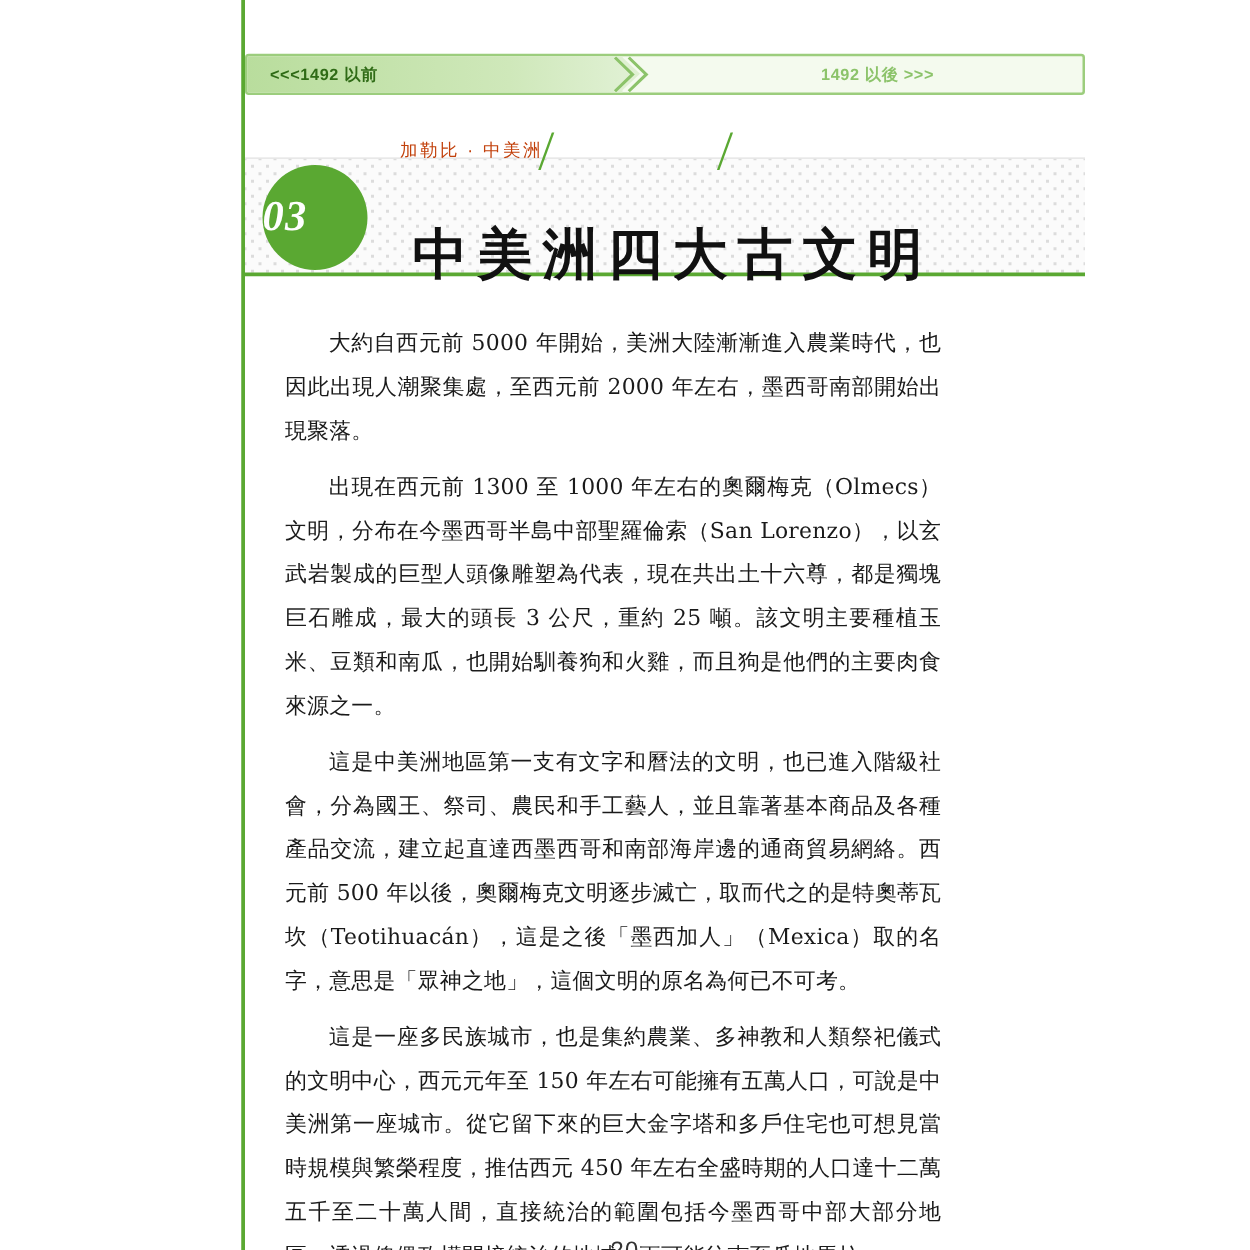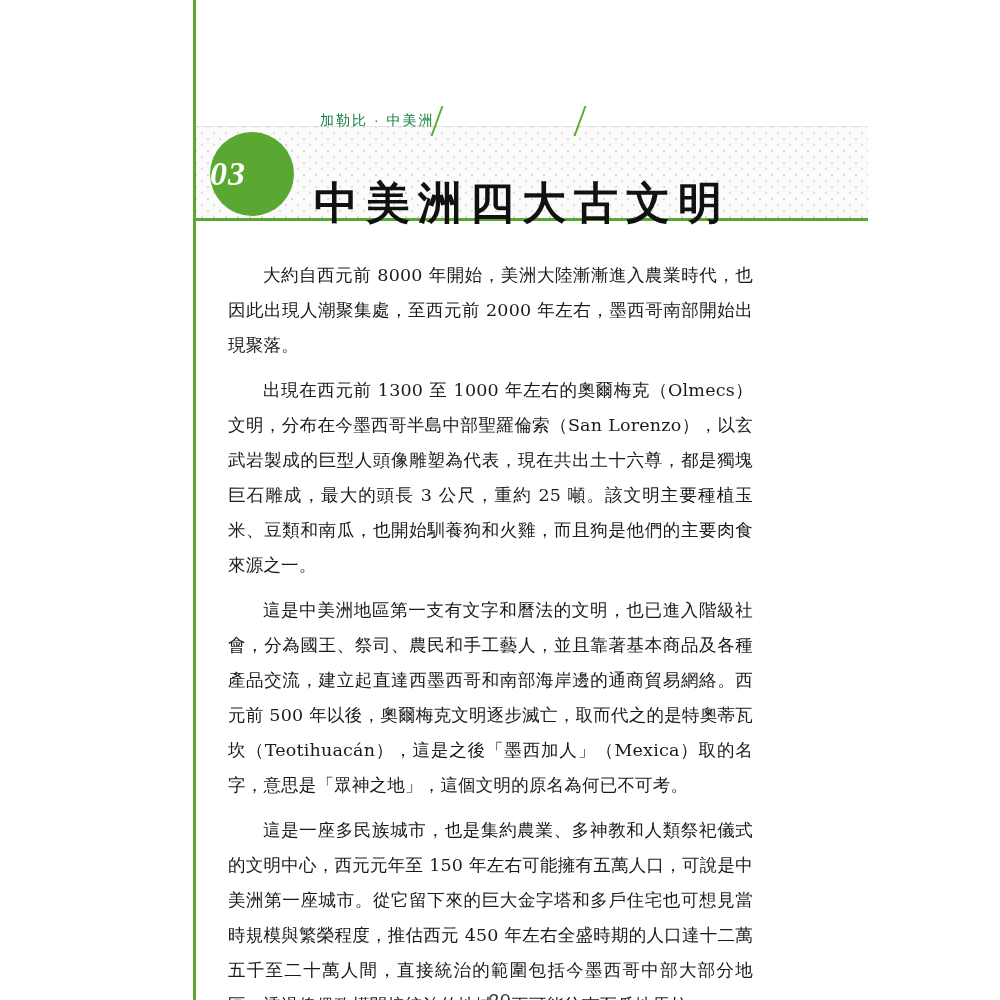--- a/index.html
+++ b/index.html
@@ -111,21 +111,21 @@
     font-size: 34px;
     font-weight: bold;
     letter-spacing: 1px;
   }
   .chapter-kicker {
     position: absolute;
     left: 124px; top: 0px;
     height: 26px;
     display: flex;
     align-items: center;
-    color: #15803d;
+    color: #c2410c;
     font-size: 14px;
     font-family: "Liberation Sans", sans-serif;
     letter-spacing: 2px;
     white-space: nowrap;
   }
   .kicker-slash-left {
     position: absolute;
     left: 110px; top: -2px;
     width: 14px; height: 30px;
   }
@@ -138,21 +138,21 @@
   .kicker-slash-right:before {
     content: "";
     position: absolute;
     left: 6px; top: 0;
     width: 2px; height: 30px;
     background: #5aa832;
     transform: skewX(-20deg);
   }
   .chapter-title {
     position: absolute;
-    left: 118px; top: 26px;
+    left: 134px; top: 26px;
     width: 540px; height: 80px;
     display: flex;
     align-items: center;
     font-family: Liberation Sans, sans-serif;
     font-weight: bold;
     font-size: 44px;
     color: #111111;
     letter-spacing: 8px;
     white-space: nowrap;
   }
@@ -183,40 +183,54 @@
     letter-spacing: 1px;
   }
 </style>
 </head>
 <body>
 
 <div class="page">
 
   <div class="left-rule"></div>
 
+  <div class="topnav">
+    <div class="nav-left">
+      <span>&lt;&lt;&lt;1492 以前</span>
+    </div>
+    <div class="nav-arrow">
+      <svg width="30" height="29" viewBox="0 0 30 29">
+        <polyline points="2,1 16,14.5 2,28" fill="none" stroke="#8cc36a" stroke-width="2.5"></polyline>
+        <polyline points="13,1 27,14.5 13,28" fill="none" stroke="#8cc36a" stroke-width="2.5"></polyline>
+      </svg>
+    </div>
+    <div class="nav-right">
+      <span>1492 以後 &gt;&gt;&gt;</span>
+    </div>
+  </div>
 
   <div class="chapter">
     <div class="chapter-band"></div>
     <div class="chapter-underline"></div>
 
     <div class="chapter-kicker">
       <span class="kicker-slash-left"></span>
       <span>加勒比 · 中美洲</span>
       <span class="kicker-slash-right"></span>
     </div>
 
     <div class="chapter-circle">
       <span>03</span>
     </div>
 
     <h1 class="chapter-title">中美洲四大古文明</h1>
   </div>
 
   <div class="body-copy">
-    <p>大約自西元前 8000 年開始，美洲大陸漸漸進入農業時代，也因此出現人潮聚集處，至西元前 2000 年左右，墨西哥南部開始出現聚落。</p>
+    <p>大約自西元前 5000 年開始，美洲大陸漸漸進入農業時代，也因此出現人潮聚集處，至西元前 2000 年左右，墨西哥南部開始出現聚落。</p>
     <p>出現在西元前 1300 至 1000 年左右的奧爾梅克（Olmecs）文明，分布在今墨西哥半島中部聖羅倫索（San Lorenzo），以玄武岩製成的巨型人頭像雕塑為代表，現在共出土十六尊，都是獨塊巨石雕成，最大的頭長 3 公尺，重約 25 噸。該文明主要種植玉米、豆類和南瓜，也開始馴養狗和火雞，而且狗是他們的主要肉食來源之一。</p>
     <p>這是中美洲地區第一支有文字和曆法的文明，也已進入階級社會，分為國王、祭司、農民和手工藝人，並且靠著基本商品及各種產品交流，建立起直達西墨西哥和南部海岸邊的通商貿易網絡。西元前 500 年以後，奧爾梅克文明逐步滅亡，取而代之的是特奧蒂瓦坎（Teotihuacán），這是之後「墨西加人」（Mexica）取的名字，意思是「眾神之地」，這個文明的原名為何已不可考。</p>
     <p>這是一座多民族城市，也是集約農業、多神教和人類祭祀儀式的文明中心，西元元年至 150 年左右可能擁有五萬人口，可說是中美洲第一座城市。從它留下來的巨大金字塔和多戶住宅也可想見當時規模與繁榮程度，推估西元 450 年左右全盛時期的人口達十二萬五千至二十萬人間，直接統治的範圍包括今墨西哥中部大部分地區，透過傀儡政權間接統治的地域，更可能往南至瓜地馬拉。</p>
 
   </div>
 
   <div class="page-number">- 20 -</div>
 
 </div>
 

